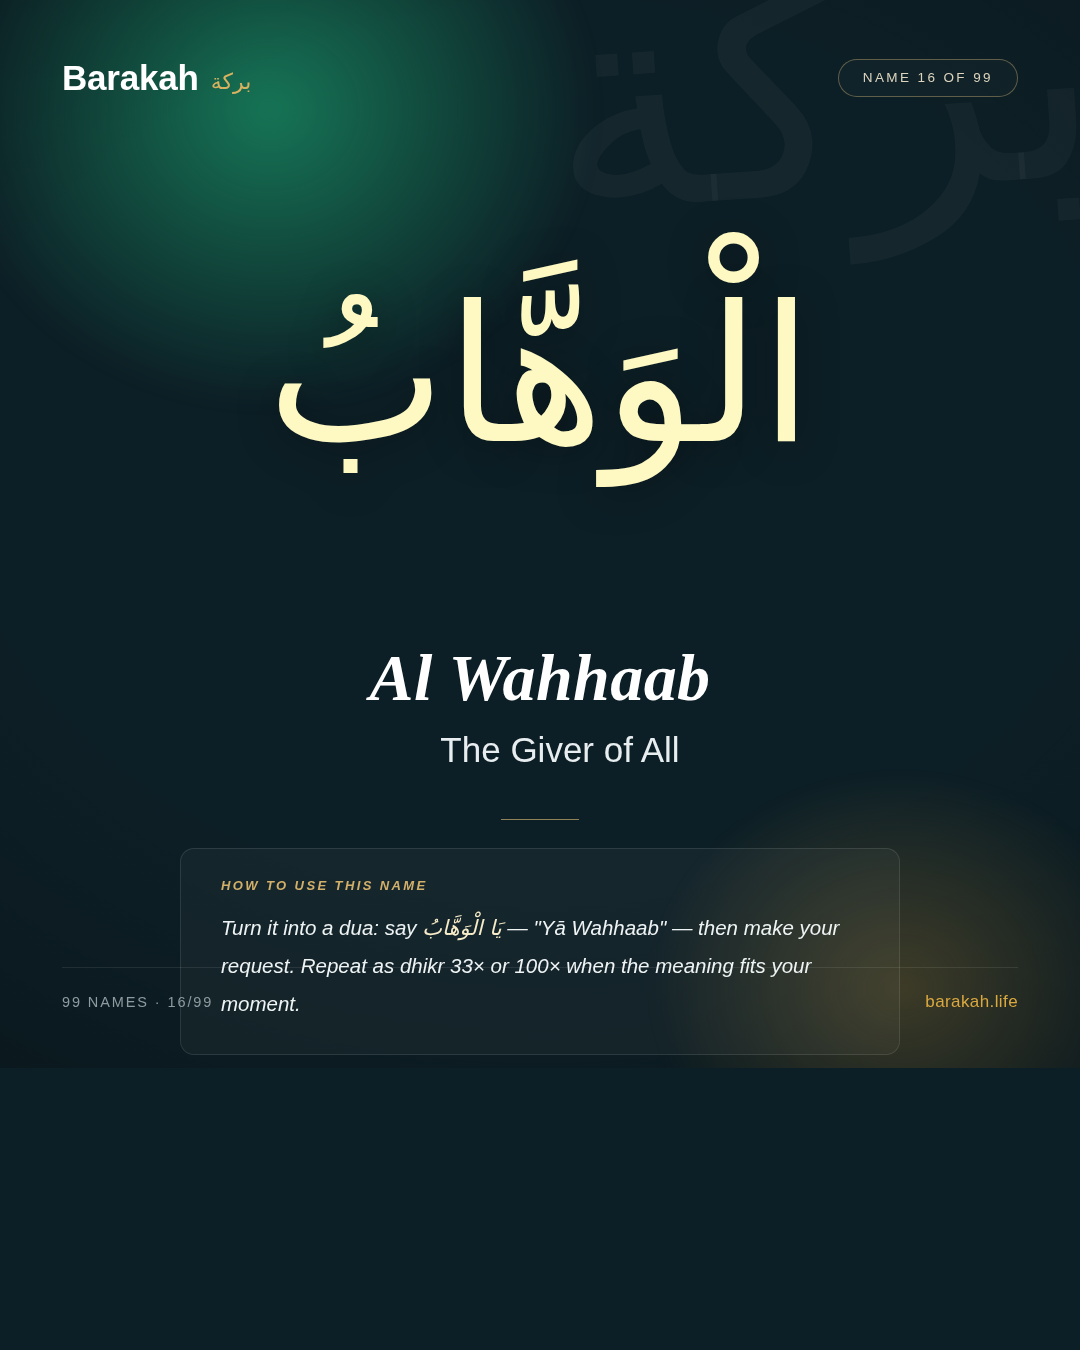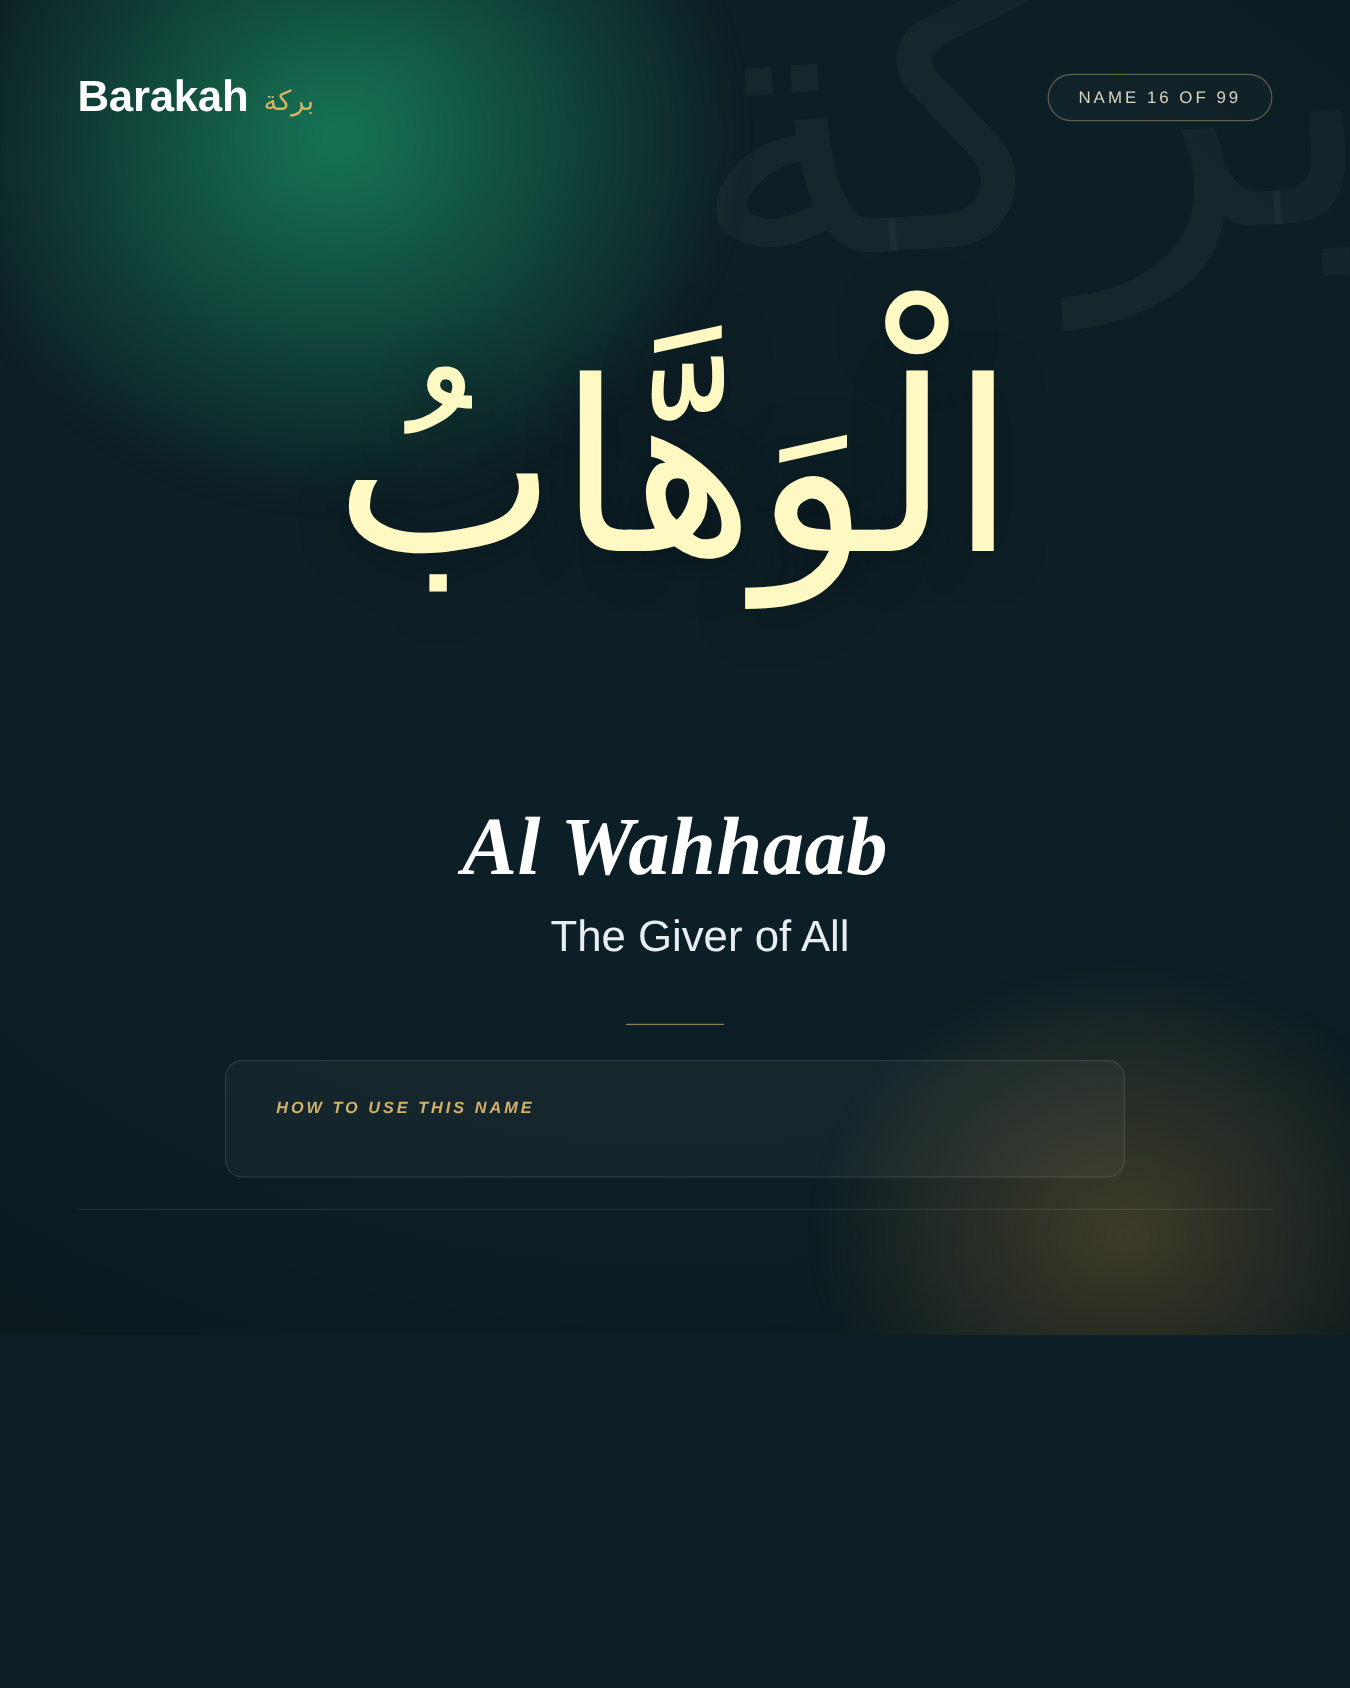--- a/index.html
+++ b/index.html
@@ -233,17 +233,26 @@
   <div class="arabic-wrap">
     <div class="arabic-name">الْوَهَّابُ</div>
   </div>
 
   <div class="translit">Al Wahhaab</div>
   <div class="meaning">The Giver of All</div>
   <div class="divider"></div>
 
   <div class="panel">
     <div class="panel-label">HOW TO USE THIS NAME</div>
+    <div class="panel-body">
+      <span>Turn it into a dua: say</span>
+      <span class="ar">يَا الْوَهَّابُ</span>
+      <span>— "Yā Wahhaab" — then make your request. Repeat as dhikr 33× or 100× when the meaning fits your moment.</span>
+    </div>
   </div>
 
   <div class="footer-rule"></div>
+  <div class="footer">
+    <span class="footer-left">99 NAMES · 16/99</span>
+    <span class="footer-right">barakah.life</span>
+  </div>
 
 </div>
 
 </body></html>

